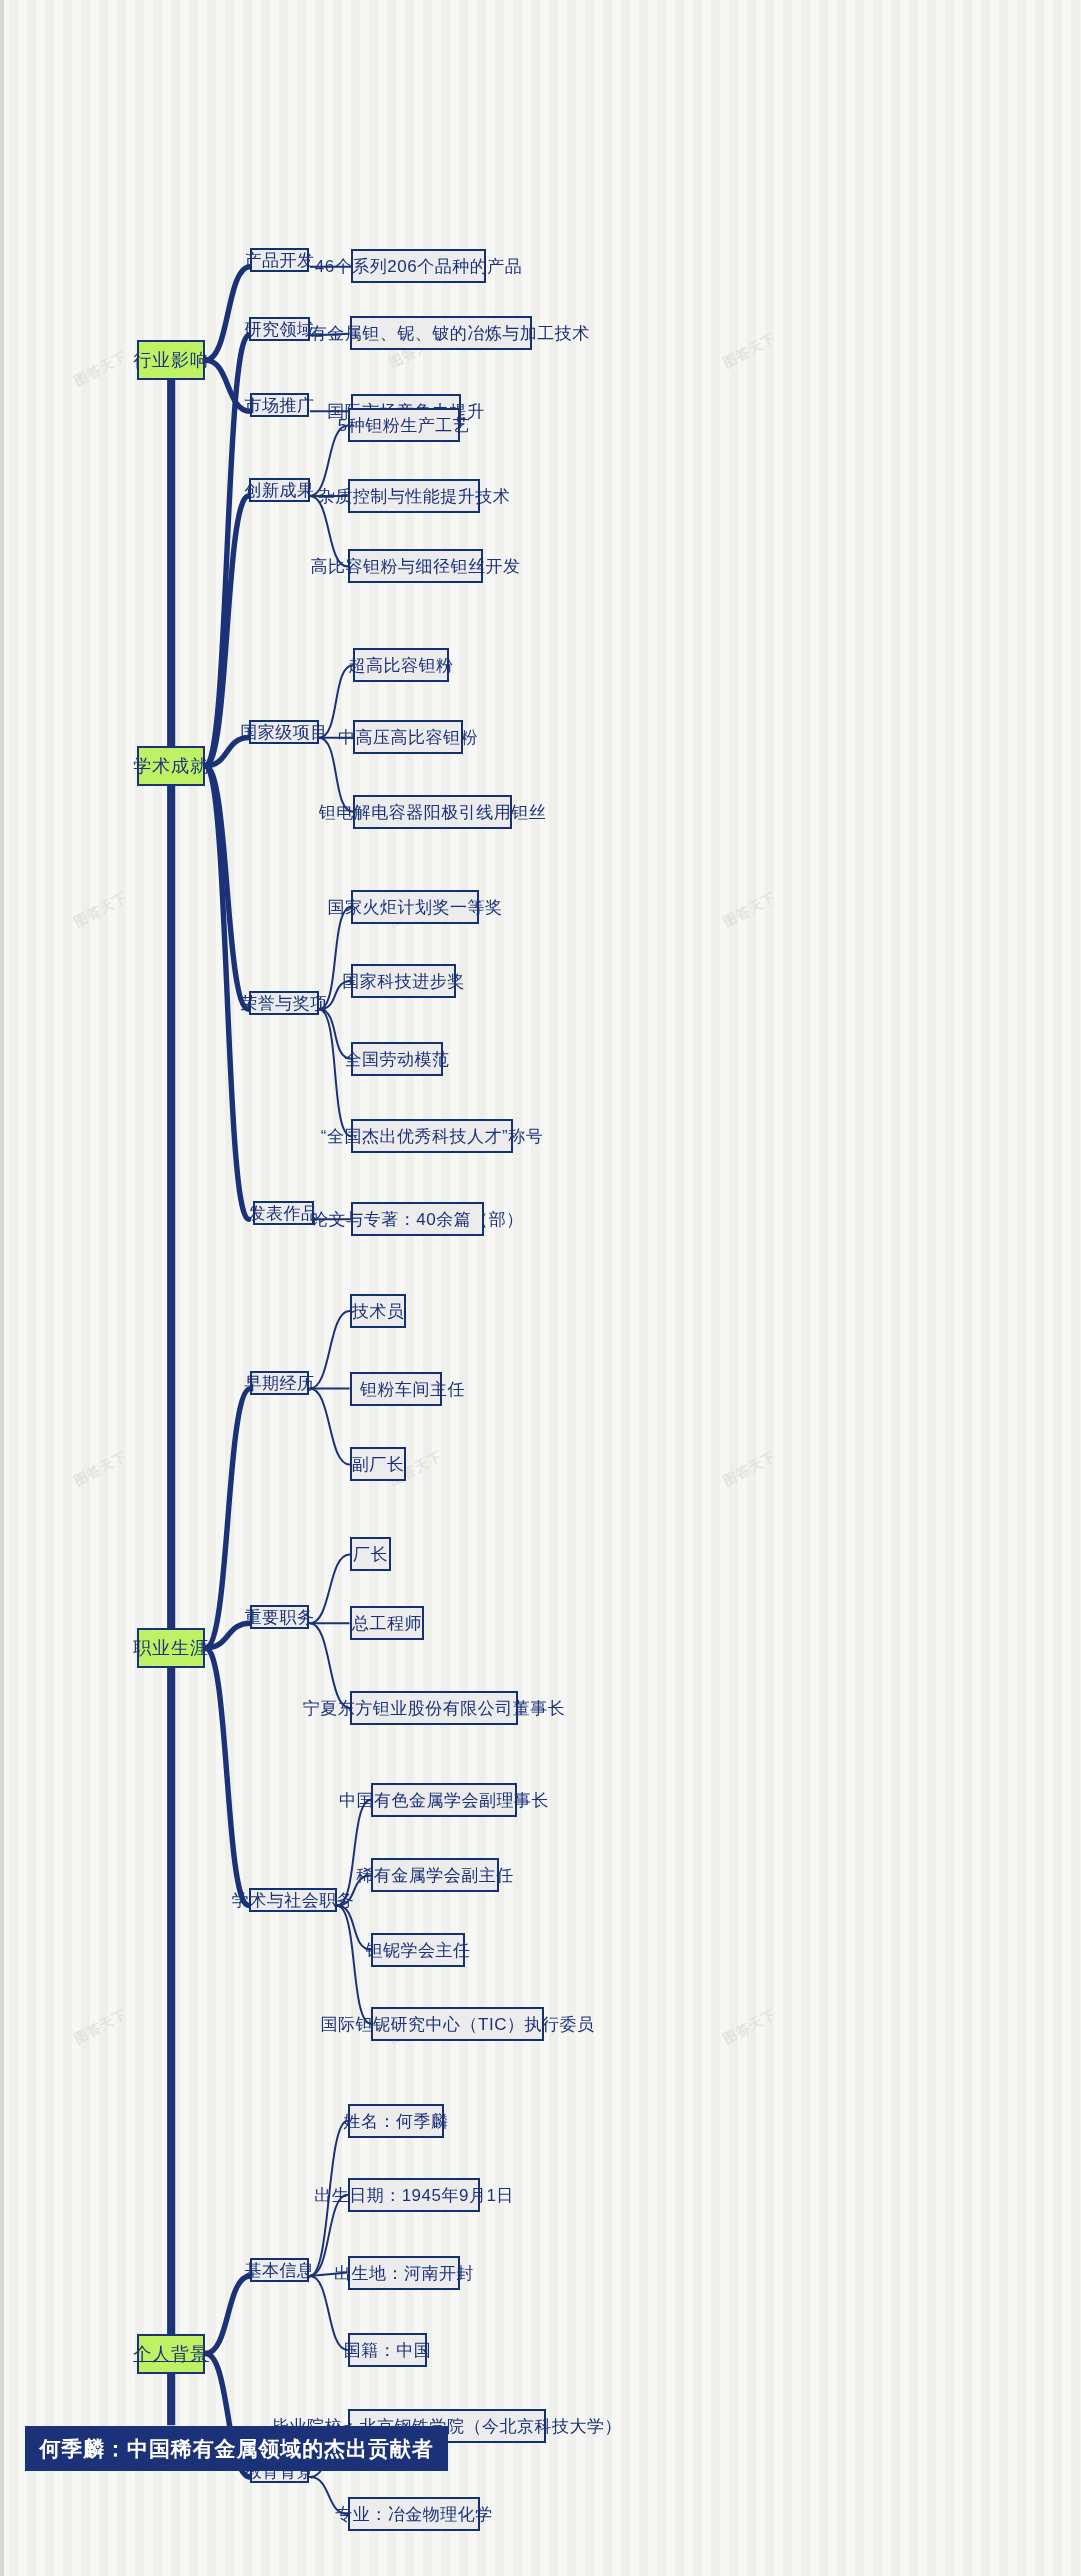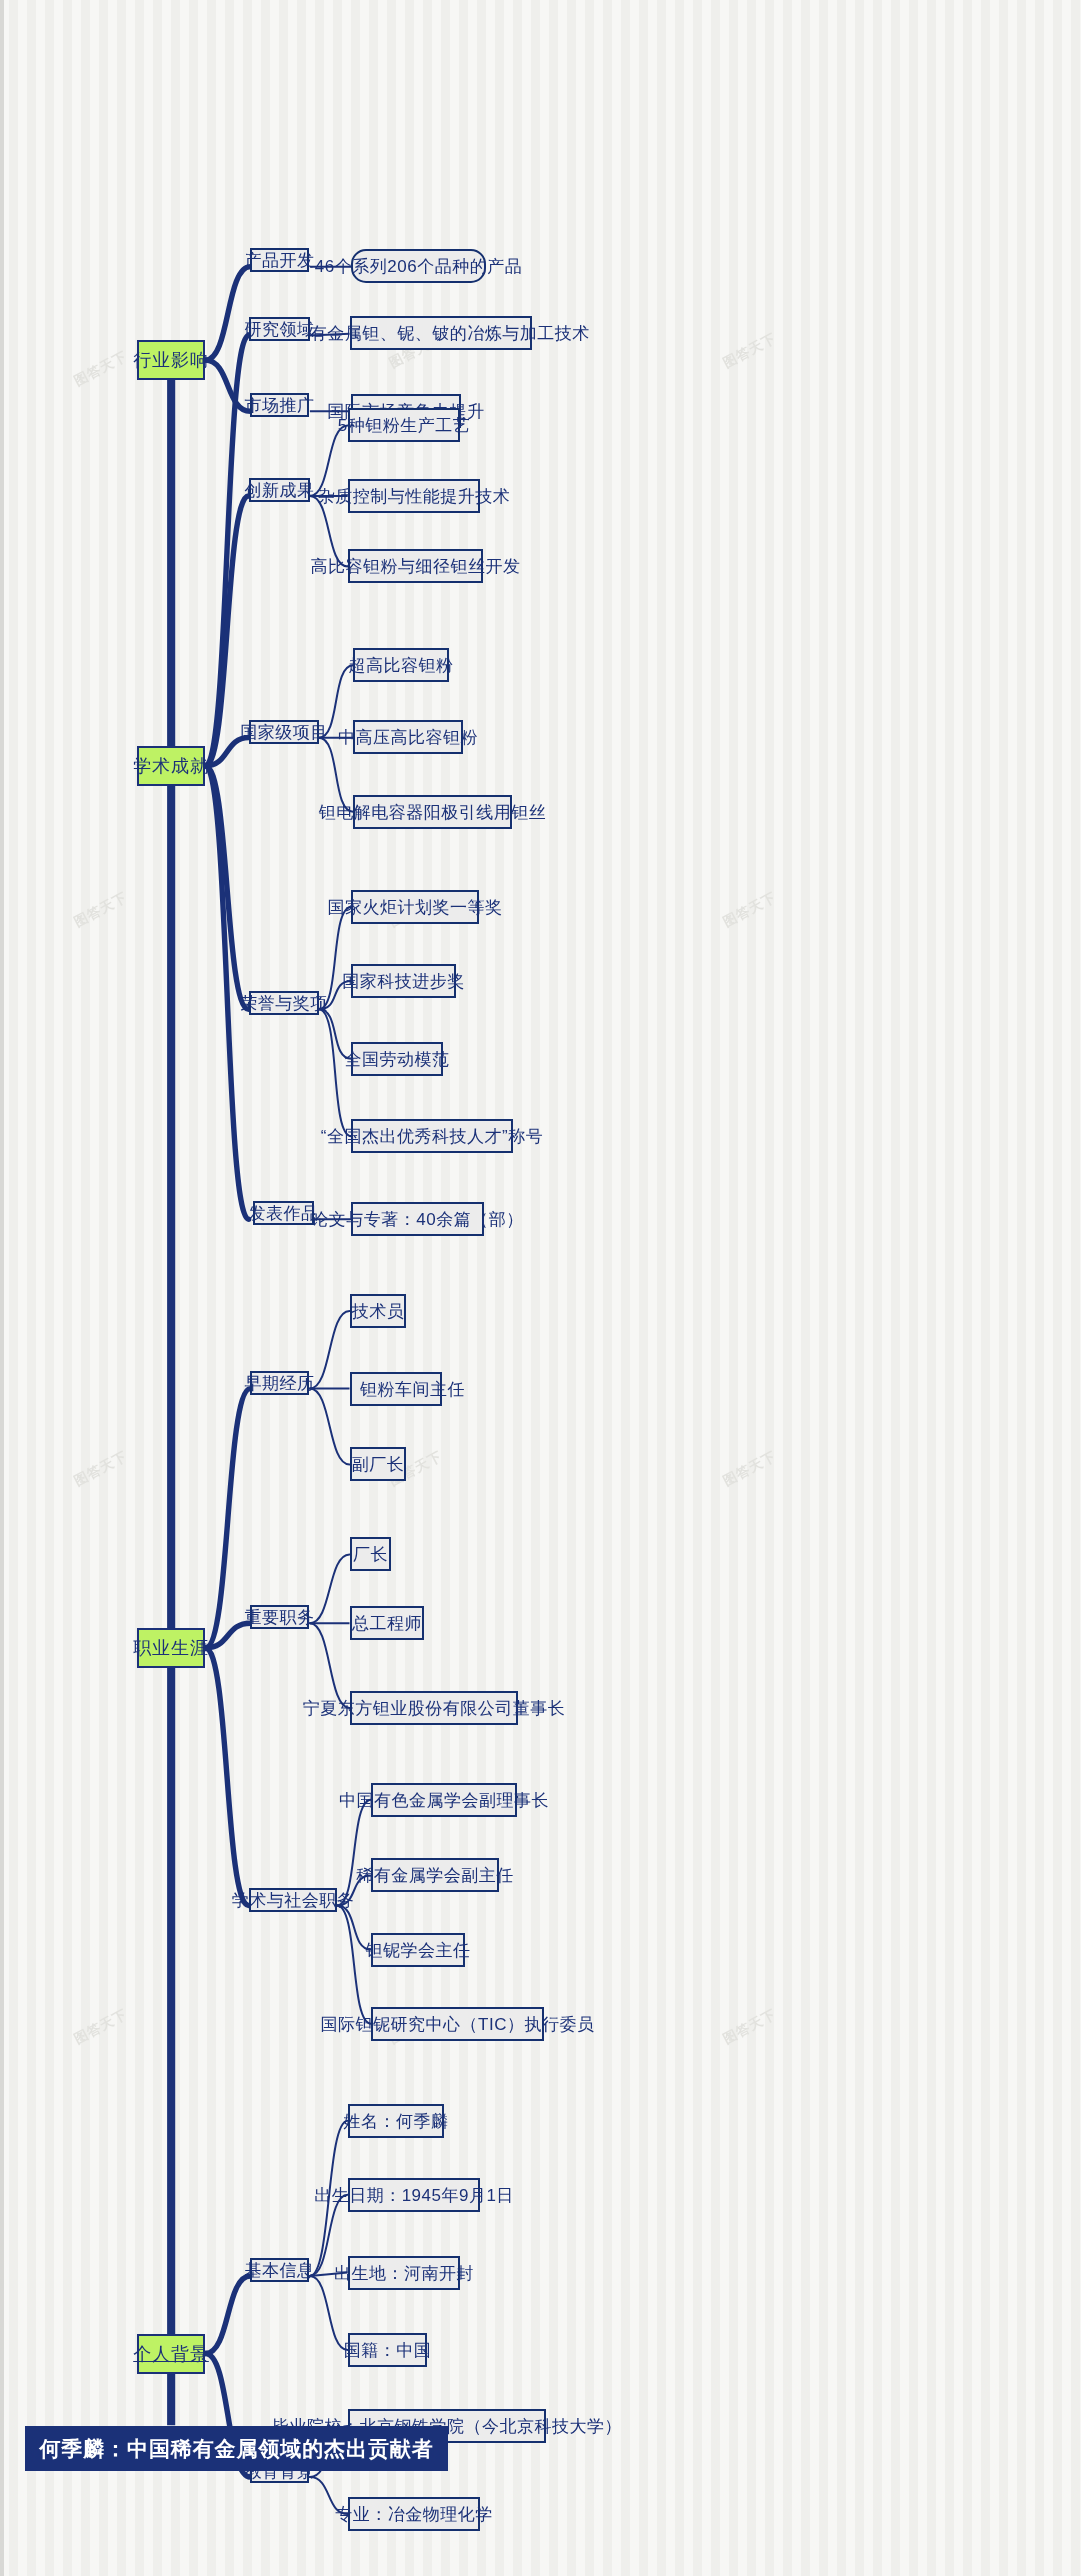--- a/index.html
+++ b/index.html
@@ -145,21 +145,21 @@
 <div class="wm" style="left:721px;top:901px;">图答天下</div>
 <div class="wm" style="left:72px;top:1460px;">图答天下</div>
 <div class="wm" style="left:387px;top:1460px;">图答天下</div>
 <div class="wm" style="left:721px;top:1460px;">图答天下</div>
 <div class="wm" style="left:72px;top:2018px;">图答天下</div>
 <div class="wm" style="left:387px;top:2018px;">图答天下</div>
 <div class="wm" style="left:721px;top:2018px;">图答天下</div>
 
 <div class="node lvl2" style="left: 137px; top: 340px; width: 68px;">行业影响</div>
 <div class="node lvl3" style="left: 250px; top: 248px; width: 59px;">产品开发</div>
-<div class="node lvl4" style="left: 351px; top: 249px; width: 135px; border-radius: 15px;">46个系列206个品种的产品</div>
+<div class="node lvl4" style="left: 351px; top: 249px; width: 135px;">46个系列206个品种的产品</div>
 <div class="node lvl3" style="left: 250px; top: 393px; width: 59px;">市场推广</div>
 <div class="node lvl4" style="left: 351px; top: 394px; width: 110px;">国际市场竞争力提升</div>
 
 <div class="node lvl2" style="left: 137px; top: 746px; width: 68px;">学术成就</div>
 <div class="node lvl3" style="left: 249px; top: 317px; width: 61px;">研究领域</div>
 <div class="node lvl4" style="left: 350px; top: 316px; width: 182px;">稀有金属钽、铌、铍的冶炼与加工技术</div>
 
 <div class="node lvl3" style="left: 249px; top: 478px; width: 61px;">创新成果</div>
 <div class="node lvl4" style="left: 348px; top: 408px; width: 112px;">5种钽粉生产工艺</div>
 <div class="node lvl4" style="left: 348px; top: 479px; width: 132px;">杂质控制与性能提升技术</div>

